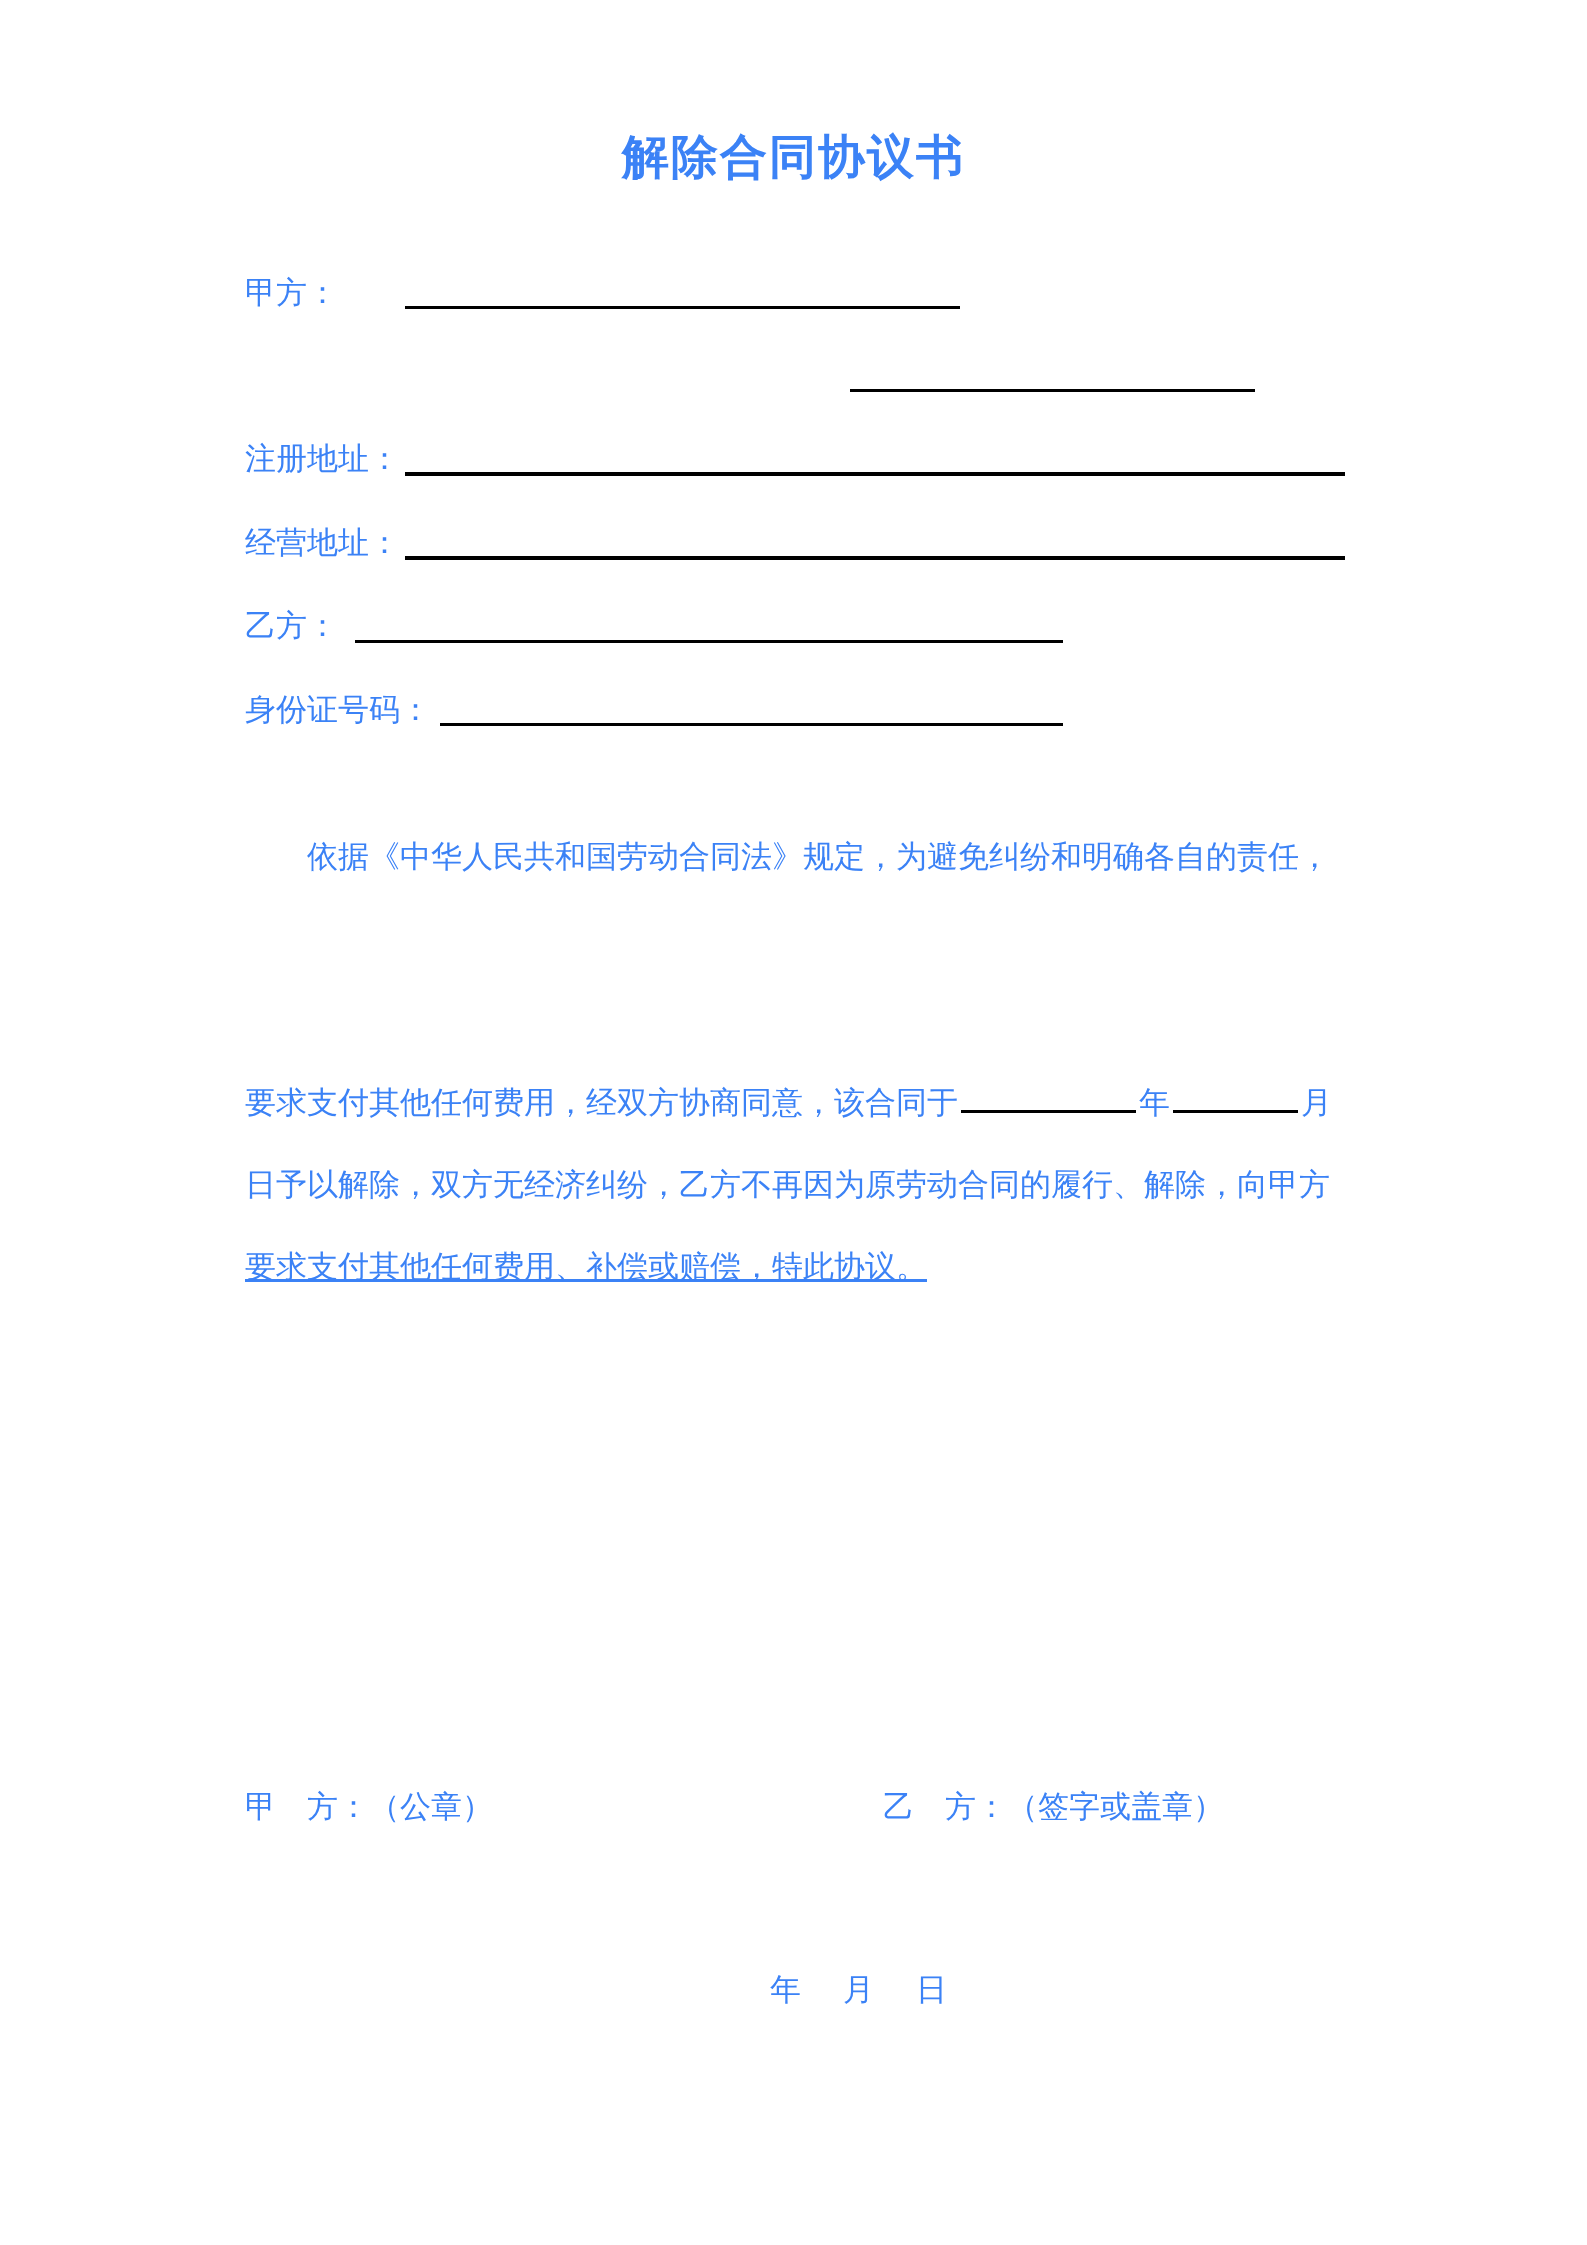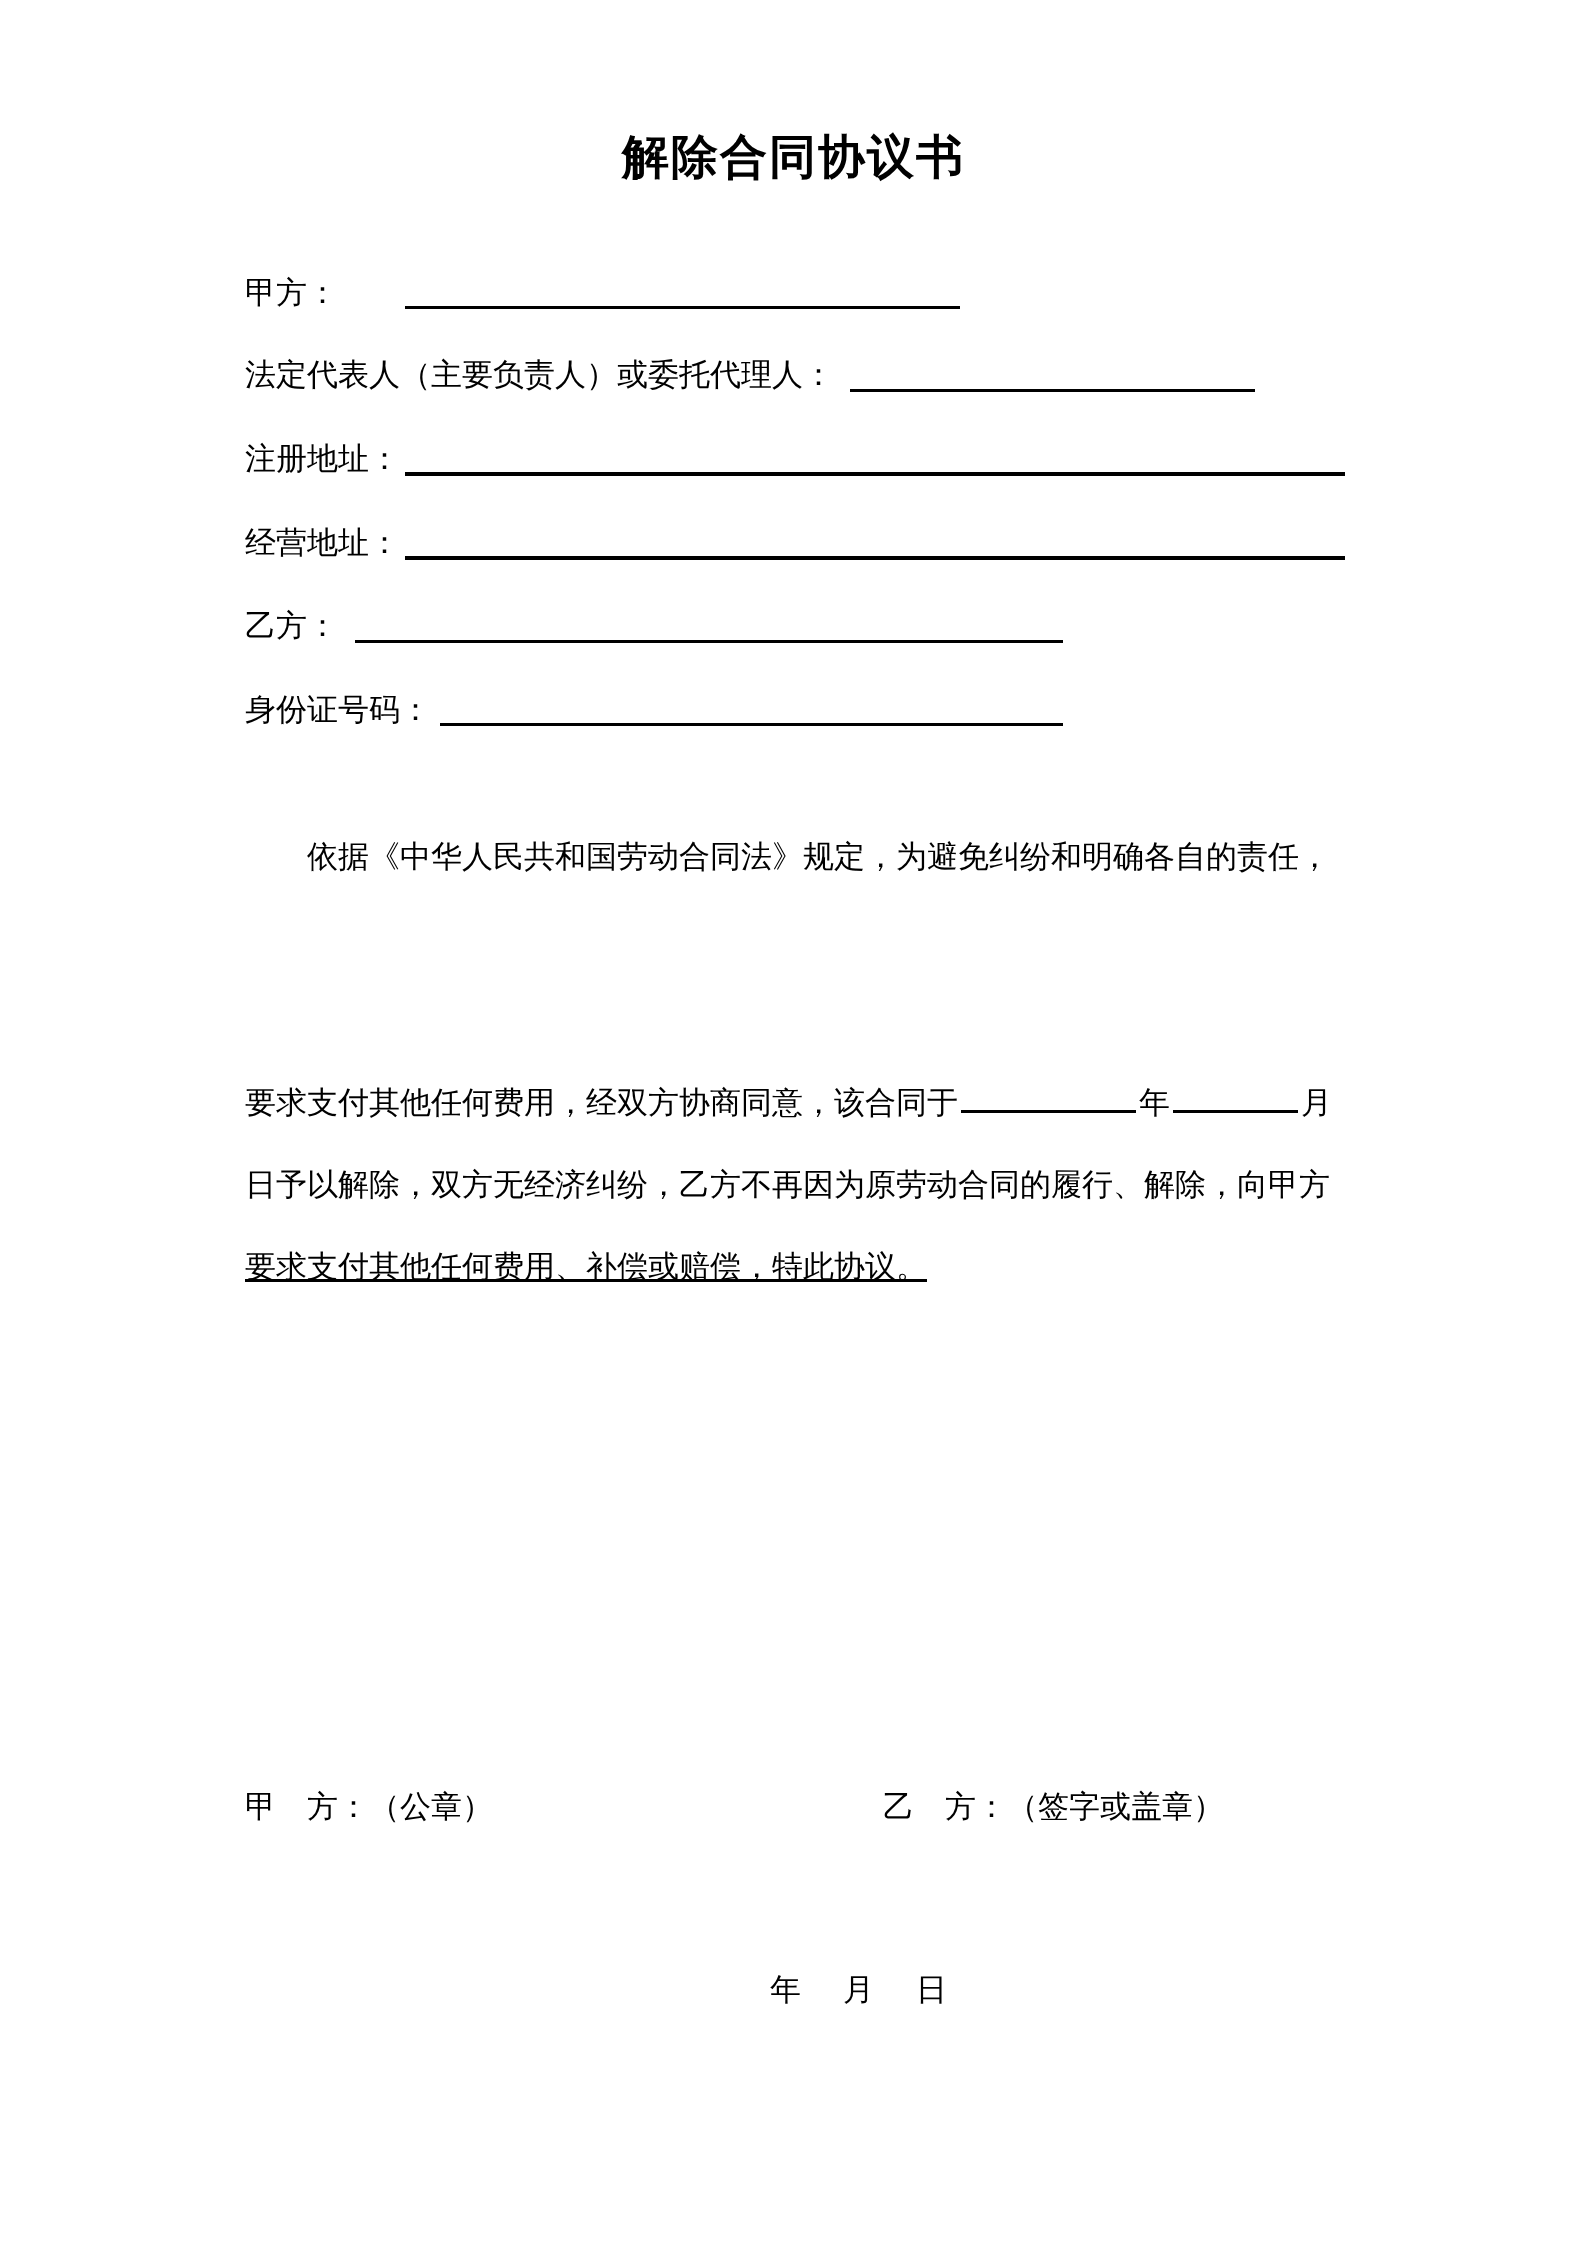--- a/index.html
+++ b/index.html
@@ -5,21 +5,21 @@
   html, body {
     margin: 0;
     padding: 0;
     background: #ffffff;
   }
   .page {
     position: relative;
     width: 1587px;
     height: 2245px;
     background: #ffffff;
-    color: #000000;
+    color: #3b82f6;
     font-family: "Liberation Serif", "DejaVu Serif", serif;
     overflow: hidden;
   }
   .title {
     position: absolute;
     top: 130px;
     left: 0;
     width: 100%;
     margin: 0;
     text-align: center;
@@ -115,21 +115,20 @@
   }
 </style>
 </head>
 <body>
 
 <div class="page">
 
   <h1 class="title">解除合同协议书</h1>
 
   <div class="frow" id="frow1">甲方：</div>
-  <div class="frow" id="frow2">法定代表人（主要负责人）或委托代理人：</div>
   <div class="frow" id="frow3">注册地址：</div>
   <div class="frow" id="frow4">经营地址：</div>
   <div class="frow" id="frow5">乙方：</div>
   <div class="frow" id="frow6">身份证号码：</div>
 
   <div class="fline" id="fline1"></div>
   <div class="fline" id="fline2"></div>
   <div class="fline" id="fline3"></div>
   <div class="fline" id="fline4"></div>
   <div class="fline" id="fline5"></div>

